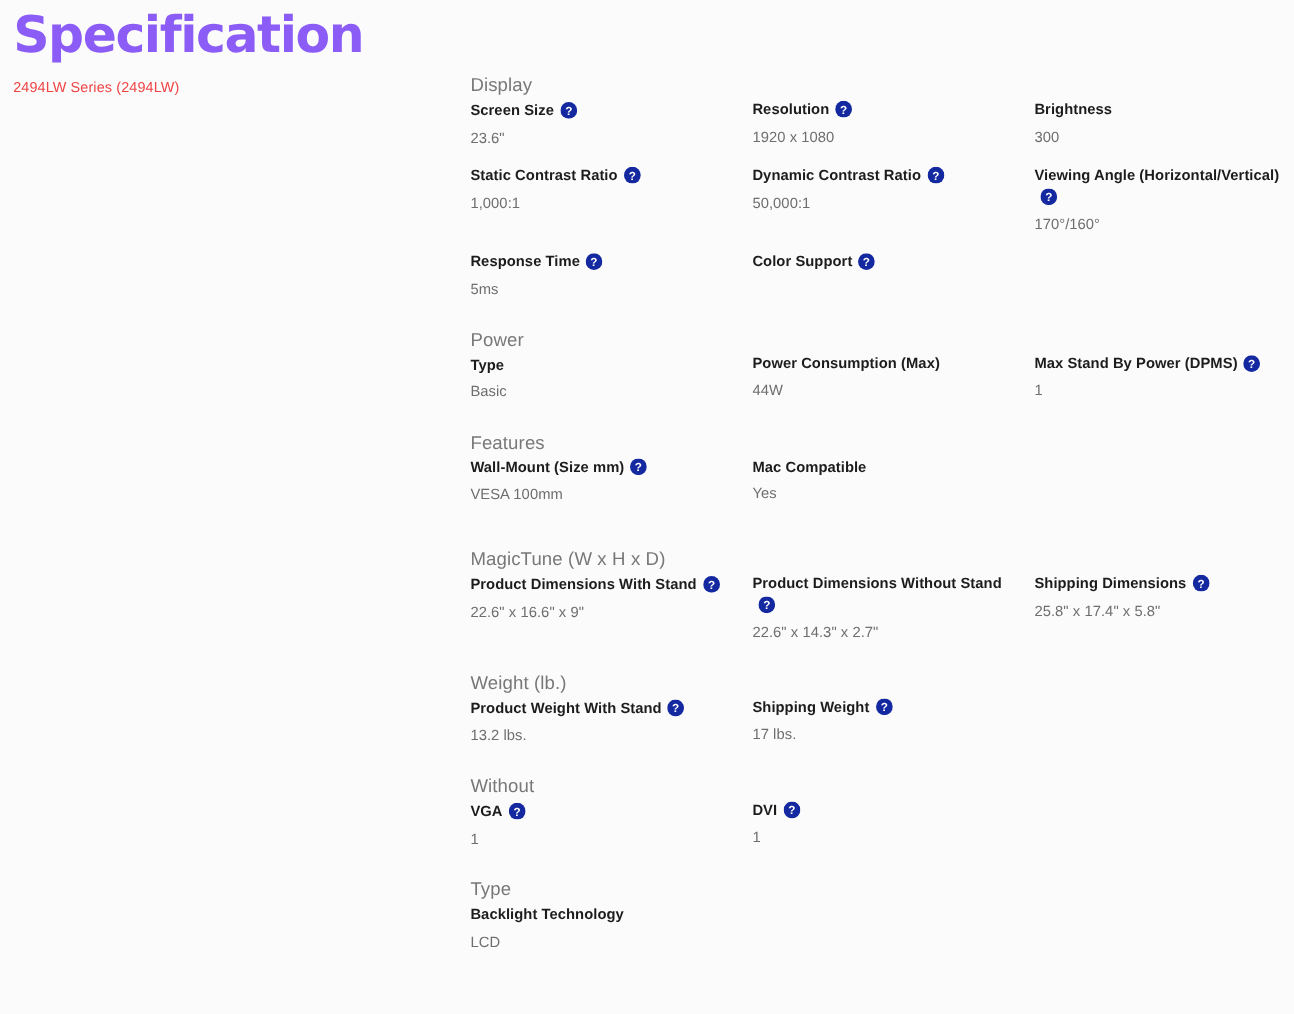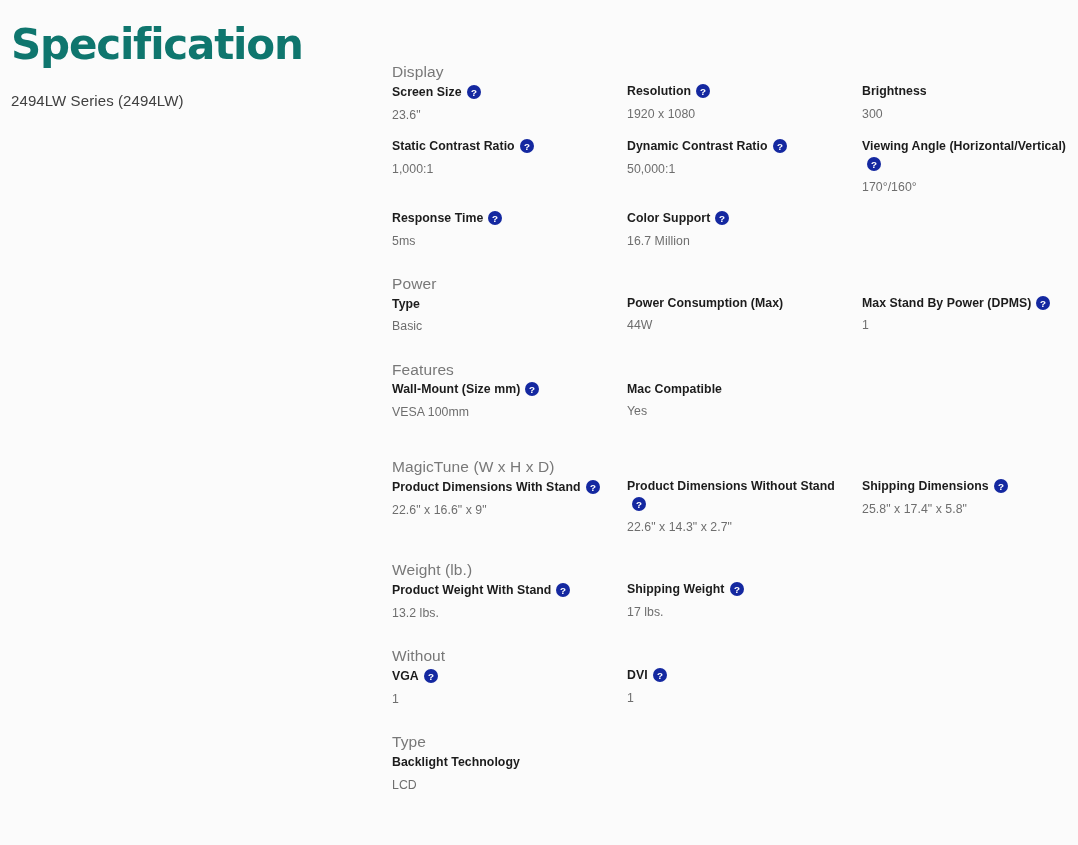--- a/index.html
+++ b/index.html
@@ -21,29 +21,29 @@
     position: absolute;
     left: 11px;
     top: 0px;
     width: 360px;
   }
   #page-title {
     font-family: "DejaVu Sans", sans-serif;
     font-size: 42px;
     font-weight: 700;
     letter-spacing: -1.2px;
-    color: #0f766e;
+    color: #8b5cf6;
     line-height: 1.0;
     margin: 0;
-    padding-top: 24px;
+    padding-top: 8px;
   }
   #page-subtitle {
-    font-size: 15px;
-    color: #404040;
-    margin-top: 26px;
+    font-size: 12px;
+    color: #ef4444;
+    margin-top: 16px;
     letter-spacing: 0.1px;
   }
 
   
   #spec-area {
     position: absolute;
     left: 392px;
     top: 62px;
     width: 686px;
   }
@@ -160,21 +160,20 @@
               <circle cx="7" cy="7" r="7" fill="#1428a0"></circle>
               <text x="7" y="10.6" text-anchor="middle" font-family="Liberation Sans, sans-serif" font-size="9.8" font-weight="700" fill="#ffffff">?</text>
             </svg></span></div>
         <div class="spec-value">5ms</div>
       </div>
       <div class="cell">
         <div class="spec-label">Color Support<span class="help-icon"><svg width="14" height="14" viewBox="0 0 14 14" aria-hidden="true">
               <circle cx="7" cy="7" r="7" fill="#1428a0"></circle>
               <text x="7" y="10.6" text-anchor="middle" font-family="Liberation Sans, sans-serif" font-size="9.8" font-weight="700" fill="#ffffff">?</text>
             </svg></span></div>
-        <div class="spec-value">16.7 Million</div>
       </div>
       <div class="cell empty"></div>
     </div>
     <div class="row-gap-md"></div>
     <div class="spec-row">
       <div class="cell">
         <div class="section-head">Power</div>
         <div class="spec-label">Type</div>
         <div class="spec-value">Basic</div>
       </div>

